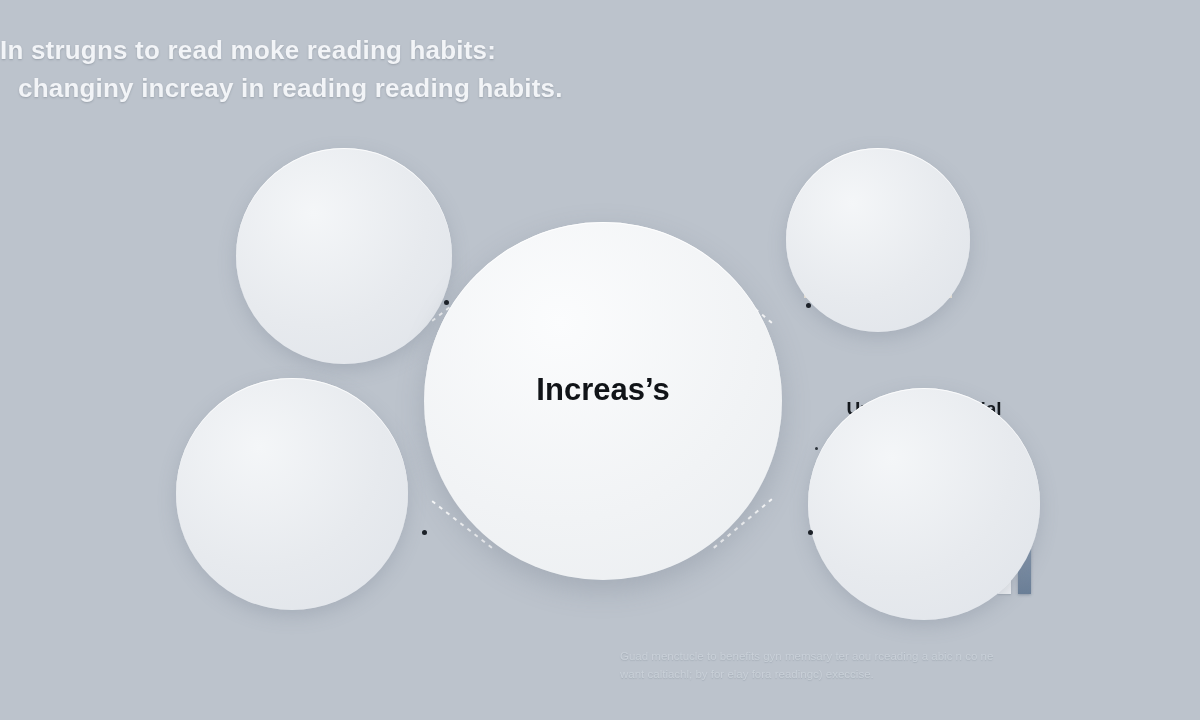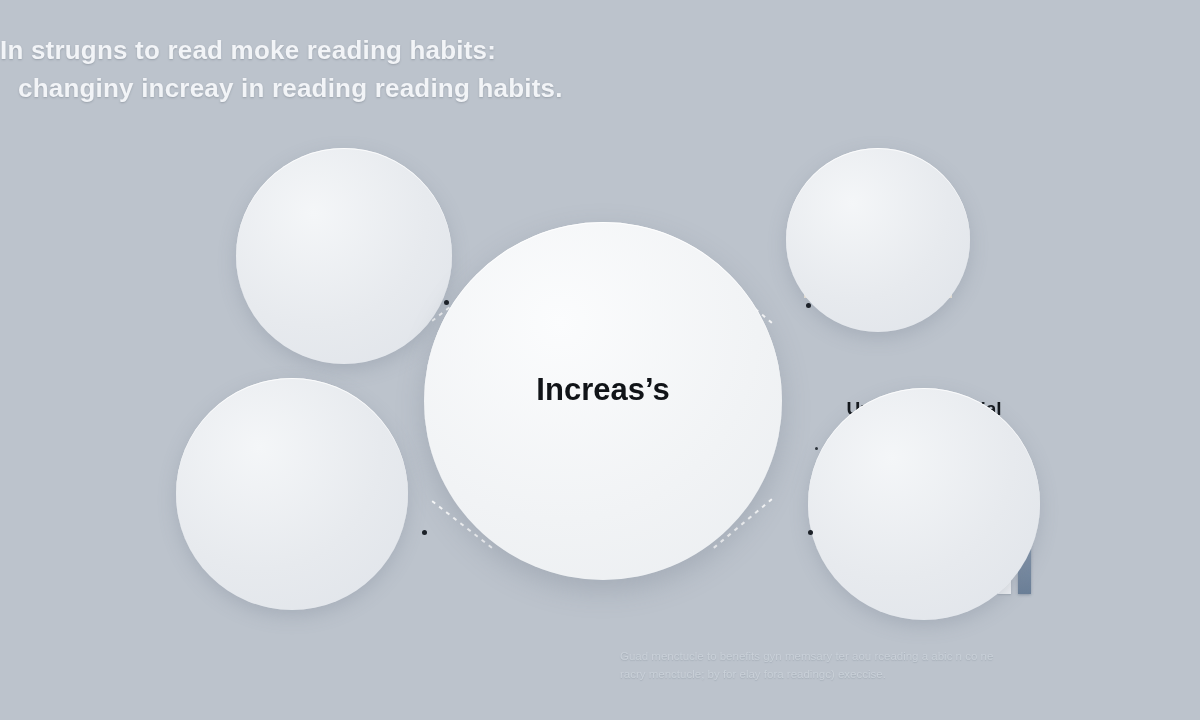--- a/index.html
+++ b/index.html
@@ -290,16 +290,16 @@
   </div>
 
   <div class="circle center-circle">
     <div class="center-label">
       <span>Increas’s</span>
     </div>
   </div>
 
   <div class="footer">
     <span>Guad menctucle to benefits gyn memsary ter aou rceading a abic n co ne</span>
-    <span>racry menctucle; by for elay fora readingc) execcise.</span>
+    <span>want caltiachl; by for elay fora readingc) execcise.</span>
   </div>
 
 </div>
 
 </body></html>

